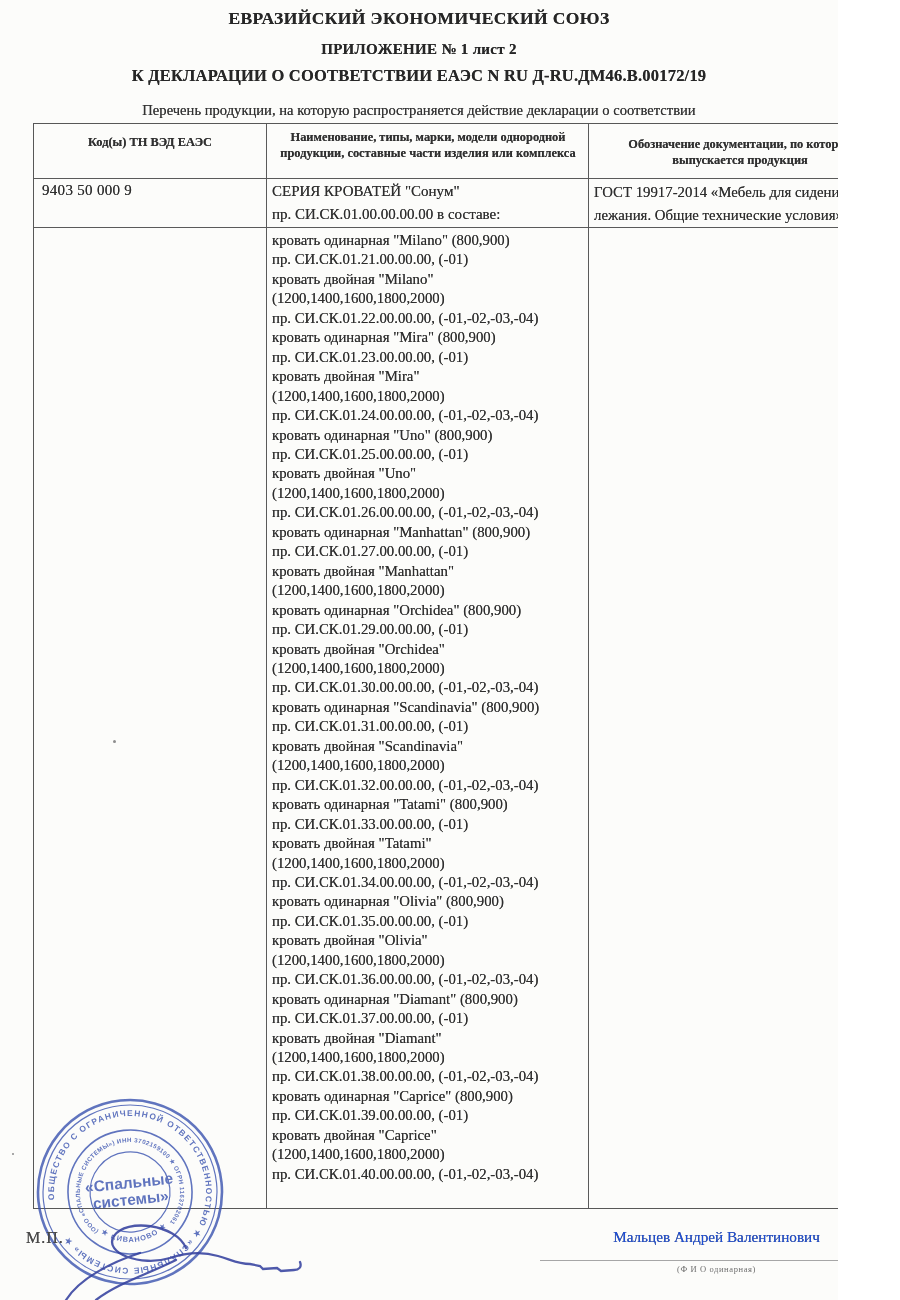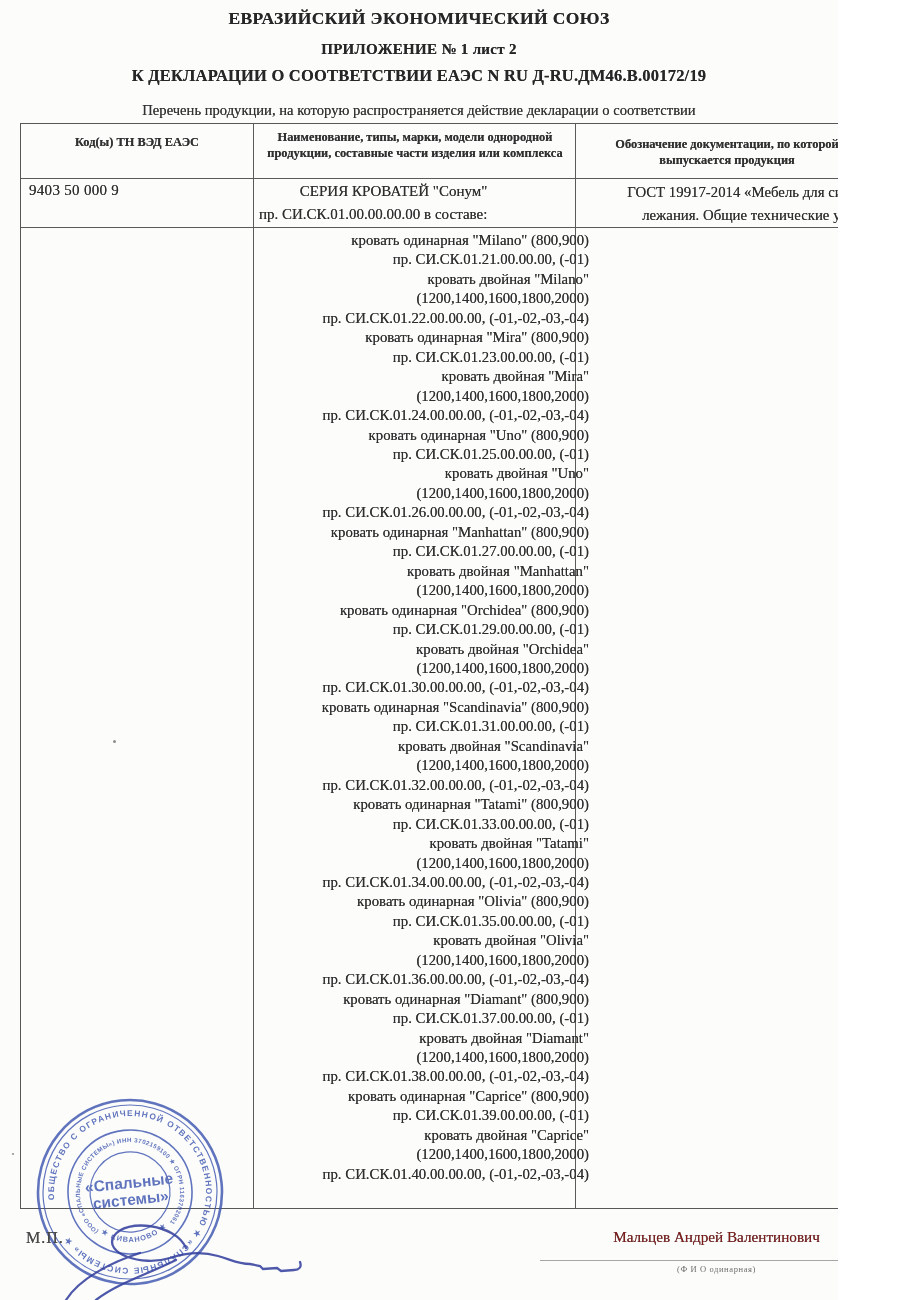--- a/index.html
+++ b/index.html
@@ -1,47 +1,47 @@
 <!DOCTYPE html>
 <html><head>
 <meta charset="utf-8">
 <style>
   html,body { margin:0; padding:0; background:#ffffff; }
   .page {
     position:relative; width:838px; height:1300px;
     background:#fcfcfa; overflow:hidden;
     font-family:"Liberation Serif", serif; color:#2e2e2e;text-decoration:underline;
   }
-  .txt { text-shadow:0 0 .4px rgba(60,60,60,.85);text-align:right; }
+  .txt { text-shadow:0 0 .4px rgba(60,60,60,.85); }
   .title { position:absolute; left:0; right:0; text-align:center; font-weight:bold; color:#262626; }
   .title1 { top:8px;  font-size:17.5px; letter-spacing:.4px; }
   .title2 { top:41px; font-size:15px; letter-spacing:.3px; }
   .title3 { top:66px; font-size:16.5px; letter-spacing:.2px; }
   .caption { position:absolute; top:102px; left:0; right:0; text-align:center; font-size:14.6px; color:#333; }
 
-  .tbl { position:absolute; left:20px; top:123px; width:860px; height:1084px; border:1.6px solid #575757; }
+  .tbl { position:absolute; left:33px; top:123px; width:860px; height:1084px; border:1.6px solid #575757; }
   .vline { position:absolute; top:0; bottom:0; width:0; border-left:1.4px solid #5a5a5a; }
   .v1 { left:232px; } .v2 { left:554px; }
   .hline { position:absolute; left:0; right:0; height:0; border-top:1.4px solid #5a5a5a; }
   .h1 { top:54px; } .h2 { top:103px; }
 
   .thc { position:absolute; text-align:center; font-weight:bold; font-size:12.4px; line-height:15.6px; color:#303030; }
   .thc1 { left:0;   width:232px; top:11px; }
   .thc2 { left:238px; width:312px; top:6px; }
   .thc3 { left:558px; width:296px; top:13px; }
 
   .cell { position:absolute; font-size:15px; }
   .code-cell { left:8px;  top:58px; letter-spacing:.3px; }
   .name-cell { left:238px; top:56px; line-height:22.5px; white-space:nowrap; }
   .doc-cell  { left:560px; top:57px; width:310px; line-height:23px; font-size:14.8px; }
   .list-cell { left:238px; top:107px; width:330px; font-size:14.8px; line-height:19.46px; white-space:nowrap; }
   .tline { white-space:nowrap; }
 
   .mp { position:absolute; left:26px; top:1229px; font-size:16px; color:#494949; letter-spacing:1px; }
-  .applicant { position:absolute; left:540px; top:1228px; width:353px; text-align:center; font-size:15.2px; color:#7f1d1d; }
+  .applicant { position:absolute; left:540px; top:1228px; width:353px; text-align:center; font-size:15.2px; color:#1d4ed8; }
   .sig-line { position:absolute; left:540px; top:1260px; width:353px; border-top:1px solid #a6a6a6; }
   .role-caption { position:absolute; left:540px; top:1264px; width:353px; text-align:center;
                   font-size:8.5px; color:#6e6e6e; letter-spacing:.6px; font-family:"Liberation Serif", serif; }
 
   .stamp-svg { position:absolute; left:28px; top:1086px; width:204px; height:214px; }
   .sig-svg   { position:absolute; left:0; top:1190px; width:560px; height:110px; }
   .speck { position:absolute; background:#8d8d8d; border-radius:50%; }
   .speck1 { left:113px; top:740px; width:3px; height:3px; }
   .speck2 { left:12px;  top:1153px; width:2px; height:2px; }
 </style>

